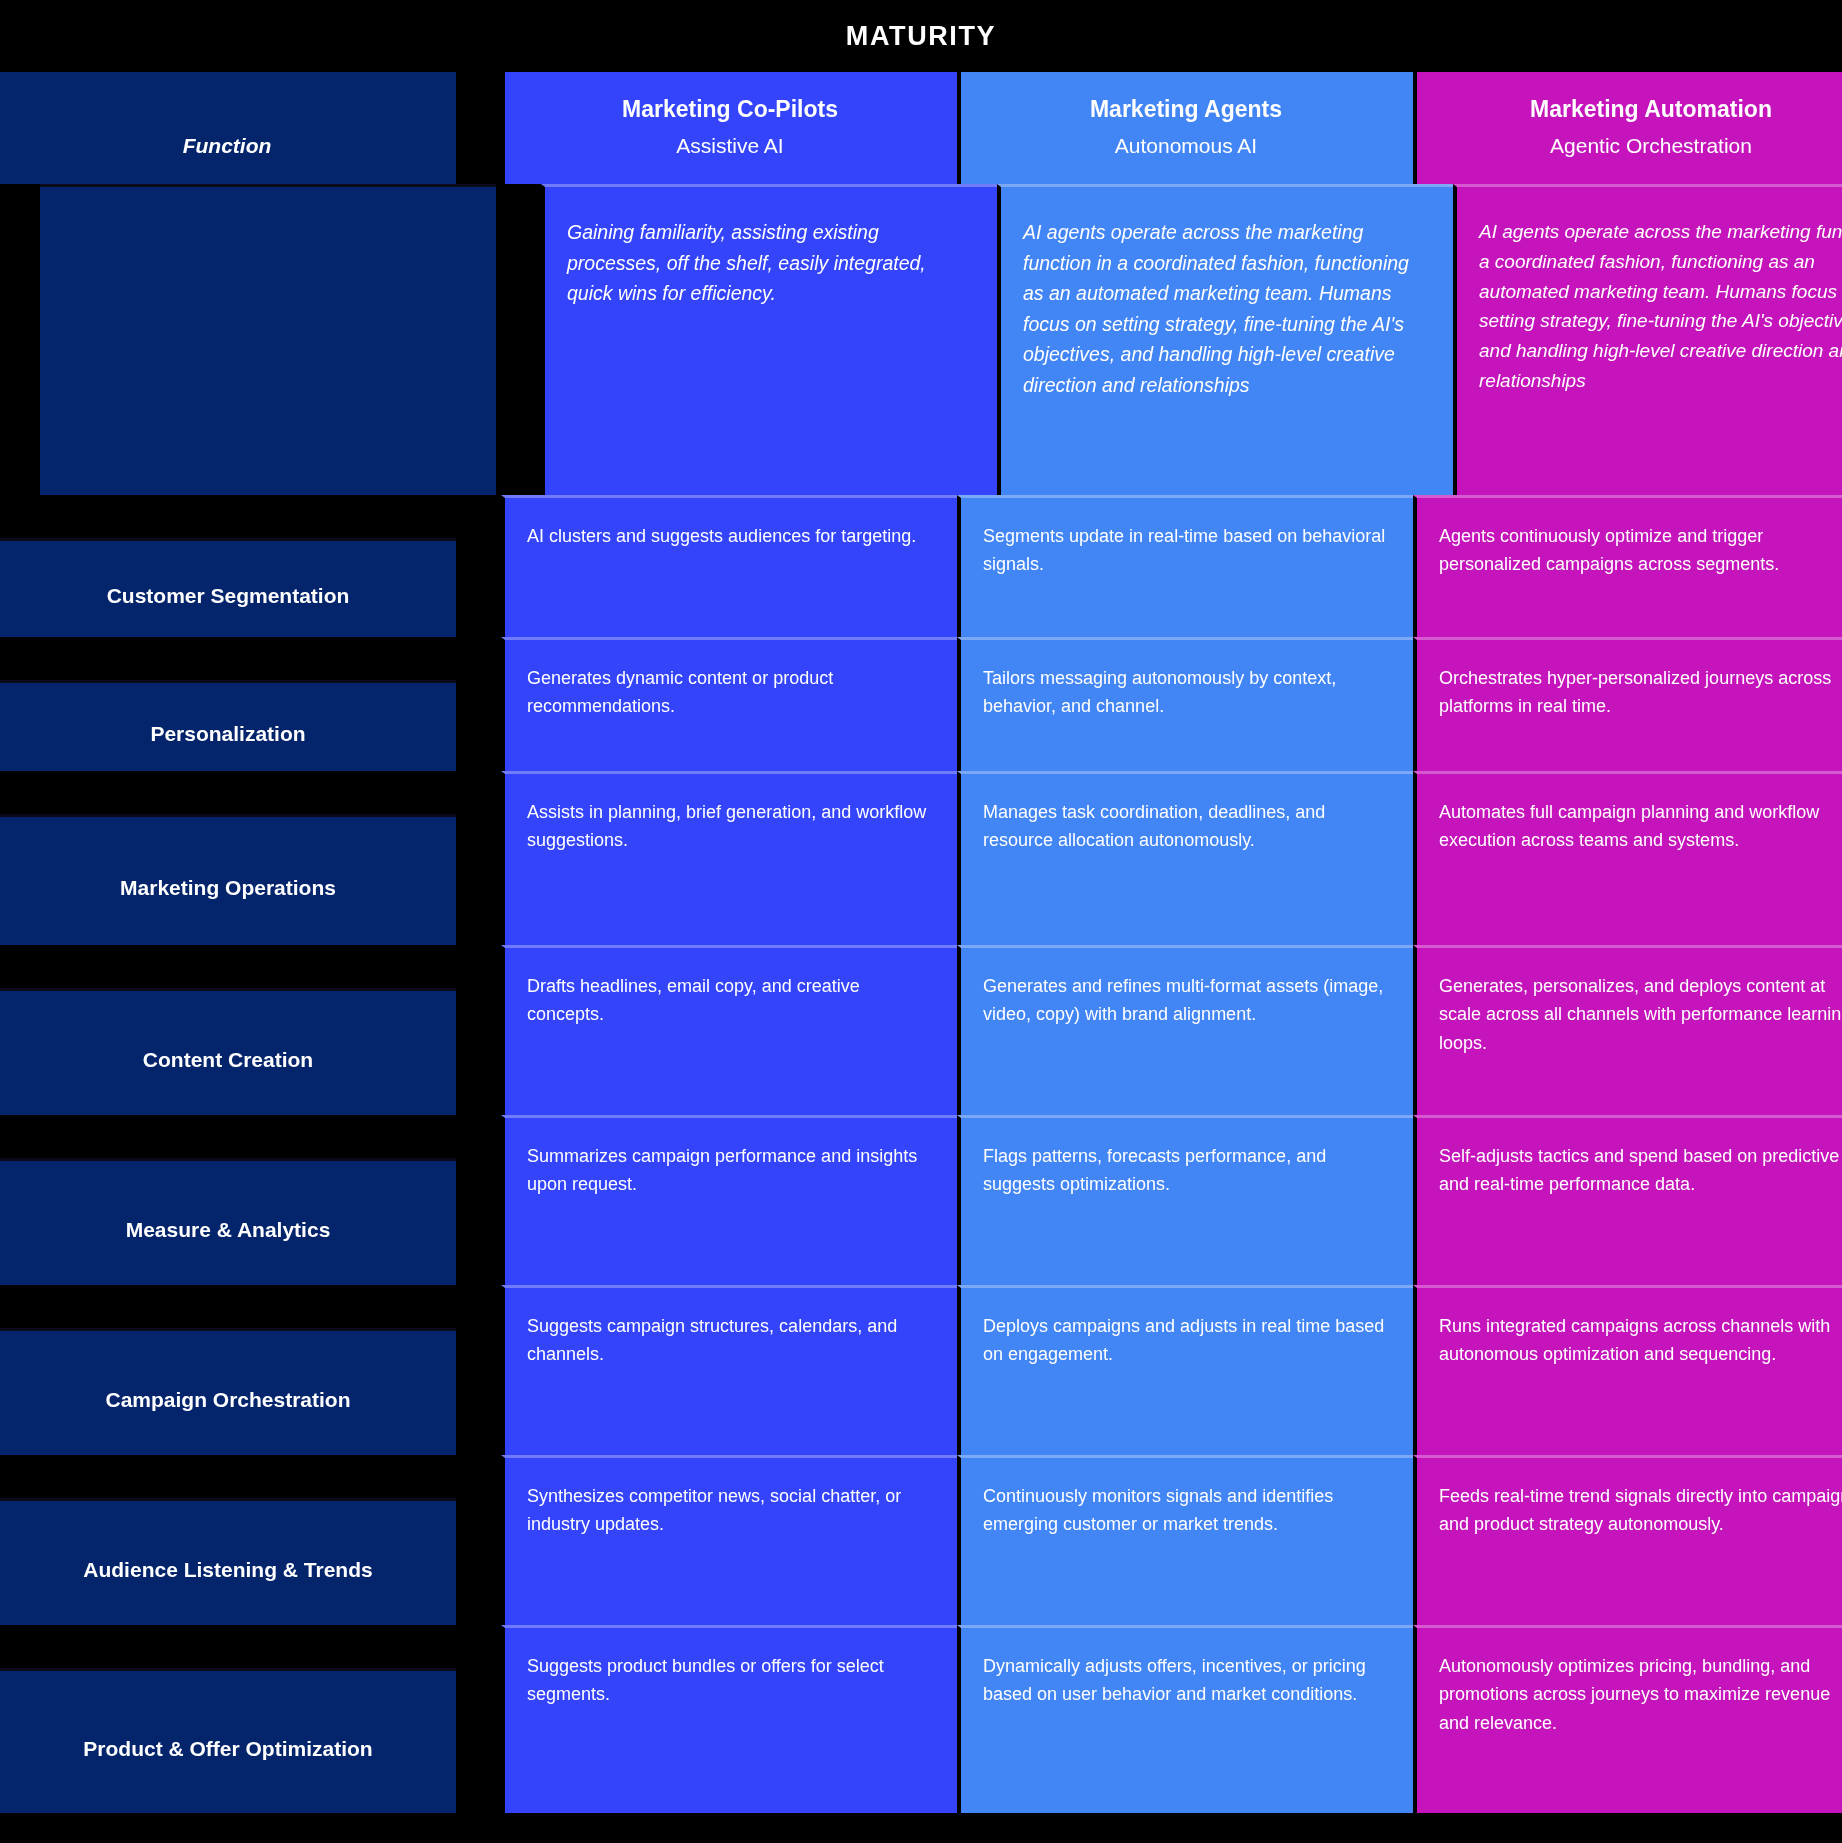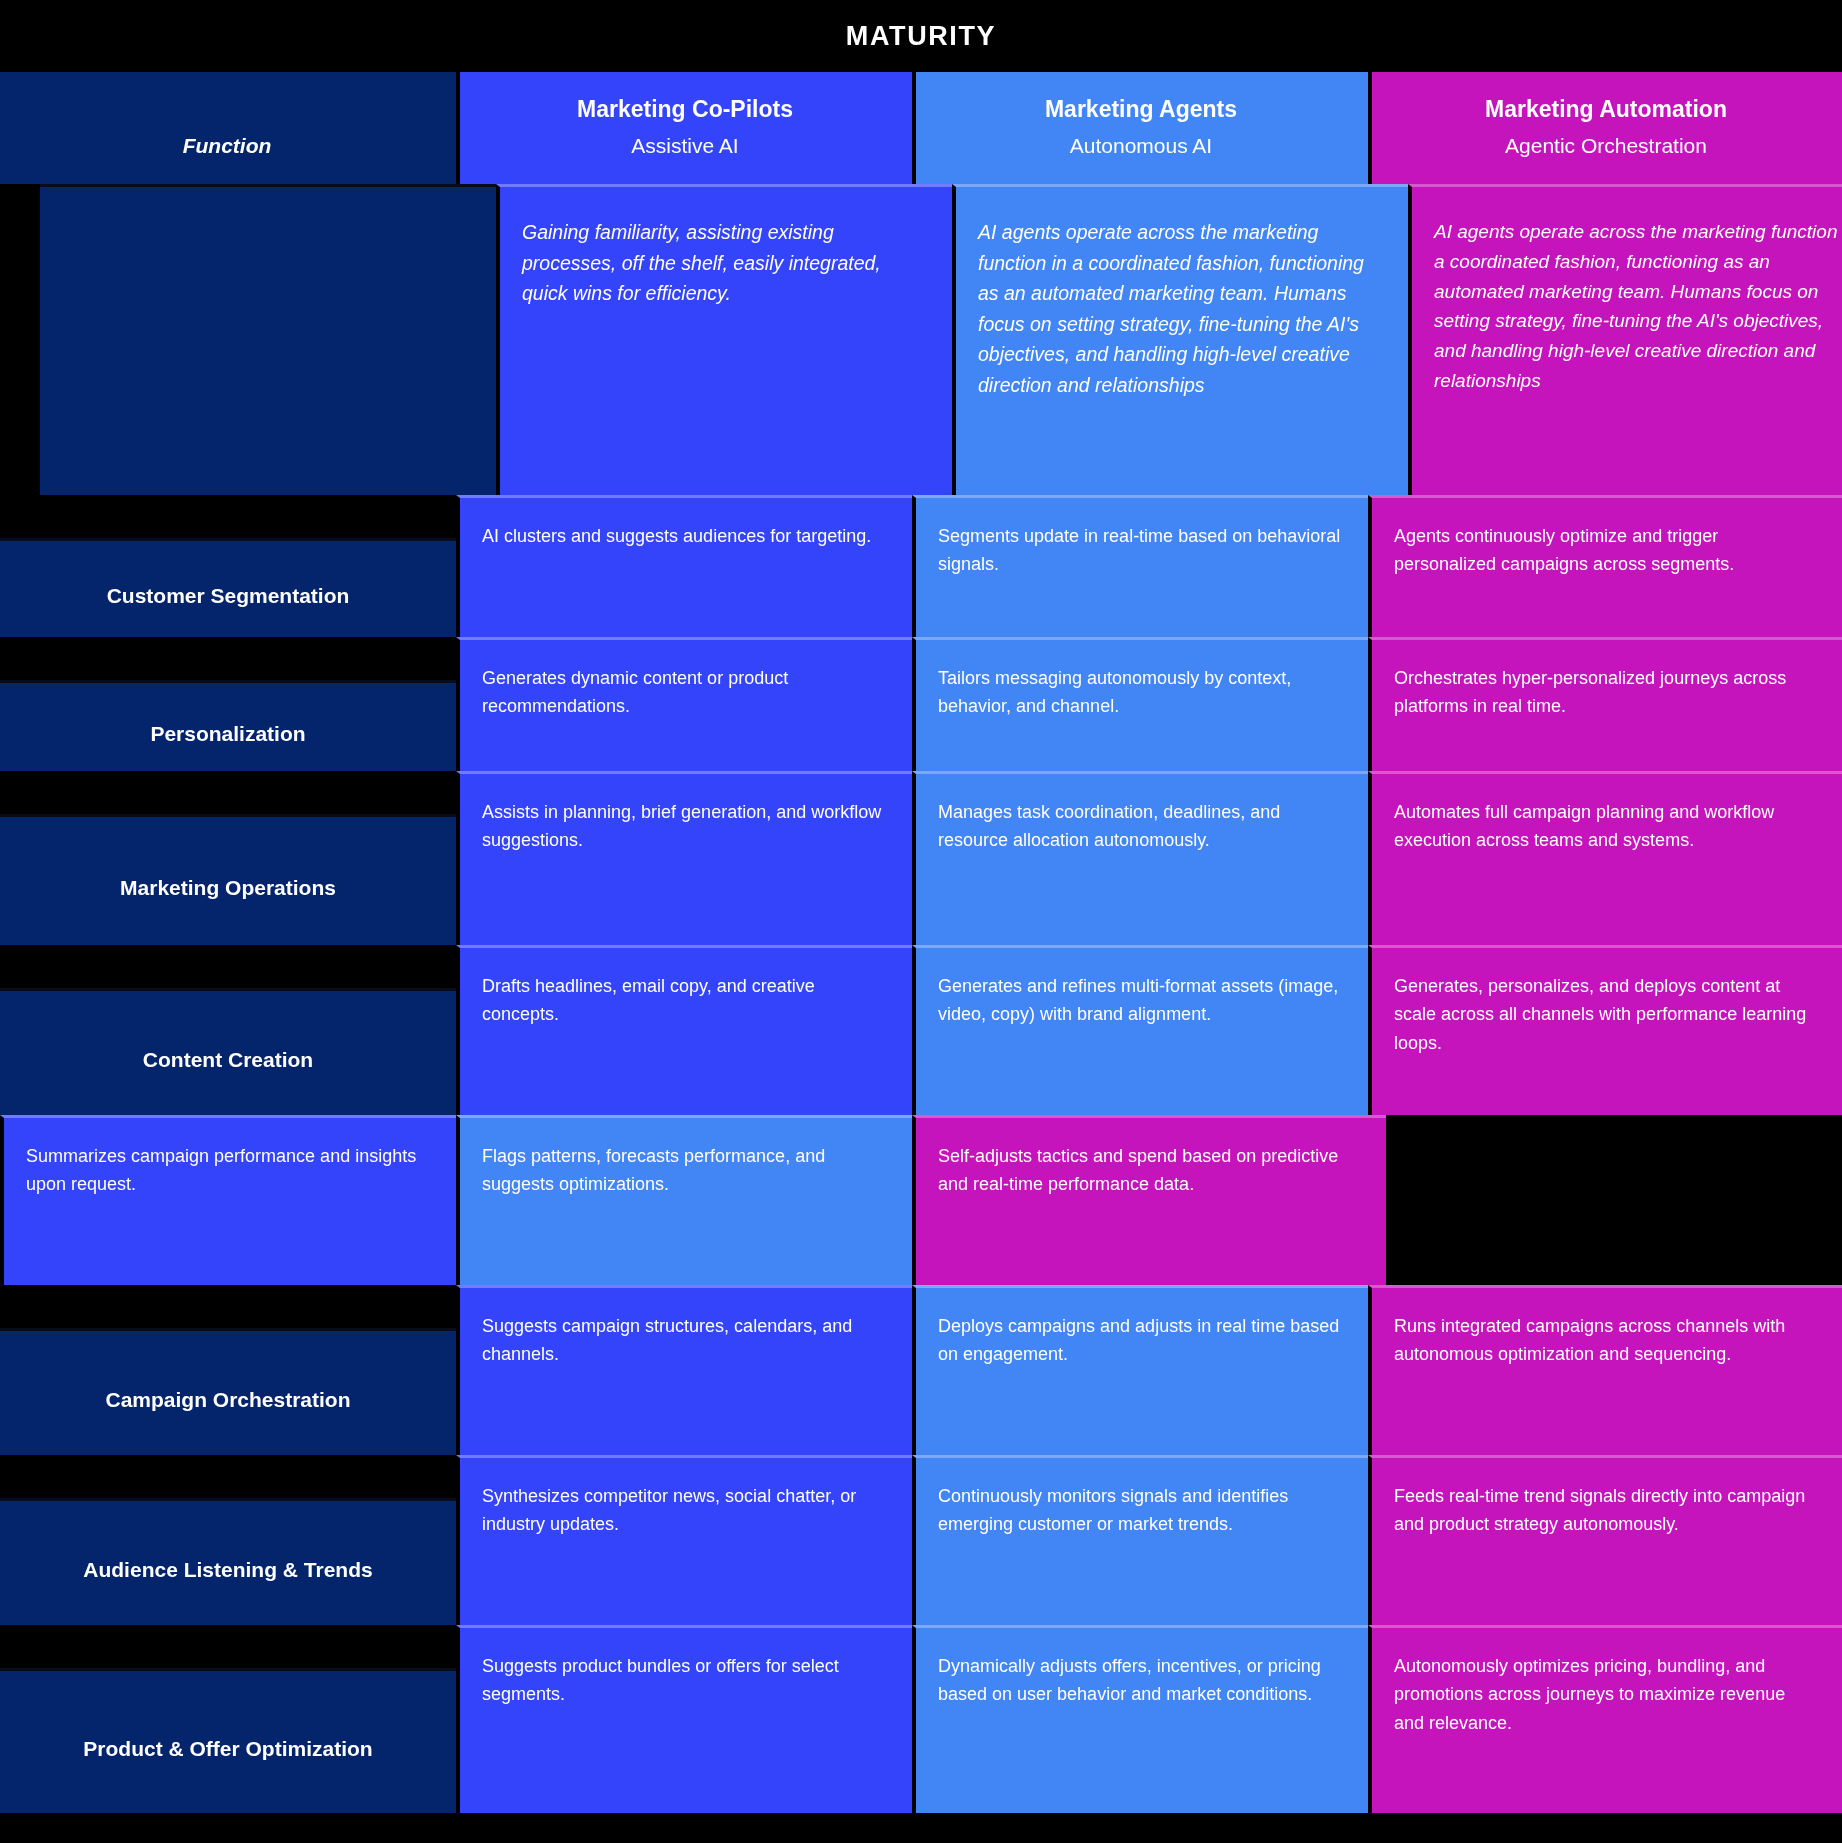--- a/index.html
+++ b/index.html
@@ -46,21 +46,21 @@
   }
 
   .row {
     display: flex;
     width: 100%;
     flex: 0 0 auto;
   }
 
   
   .c-func  { width: 456px; flex: 0 0 456px; }
-  .c-copi  { width: 456px; flex: 0 0 456px; }
+  .c-copi  { width: 456px; flex: 0 0 456px; margin-left: 45px; }
   .c-agent { width: 456px; flex: 0 0 456px; }
   .c-auto  { width: 474px; flex: 0 0 474px; }
 
   
   .bg-func  { background: #04246b; }
   .bg-copi  { background: #3344fb; }
   .bg-agent { background: #4285f4; }
   .bg-auto  { background: #c514bb; }
 
   .cell {
@@ -260,20 +260,23 @@
       </div>
       <div class="cell c-agent bg-agent">
         <div class="fn-text">Generates and refines multi-format assets (image, video, copy) with brand alignment.</div>
       </div>
       <div class="cell c-auto bg-auto">
         <div class="fn-text">Generates, personalizes, and deploys content at scale across all channels with performance learning loops.</div>
       </div>
     </div>
 
     <div class="row row-fn h-h6">
+      <div class="cell c-func bg-func">
+        <span class="fn-label">Measure &amp; Analytics</span>
+      </div>
       <div class="cell c-copi bg-copi">
         <div class="fn-text">Summarizes campaign performance and insights upon request.</div>
       </div>
       <div class="cell c-agent bg-agent">
         <div class="fn-text">Flags patterns, forecasts performance, and suggests optimizations.</div>
       </div>
       <div class="cell c-auto bg-auto">
         <div class="fn-text">Self-adjusts tactics and spend based on predictive and real-time performance data.</div>
       </div>
     </div>

